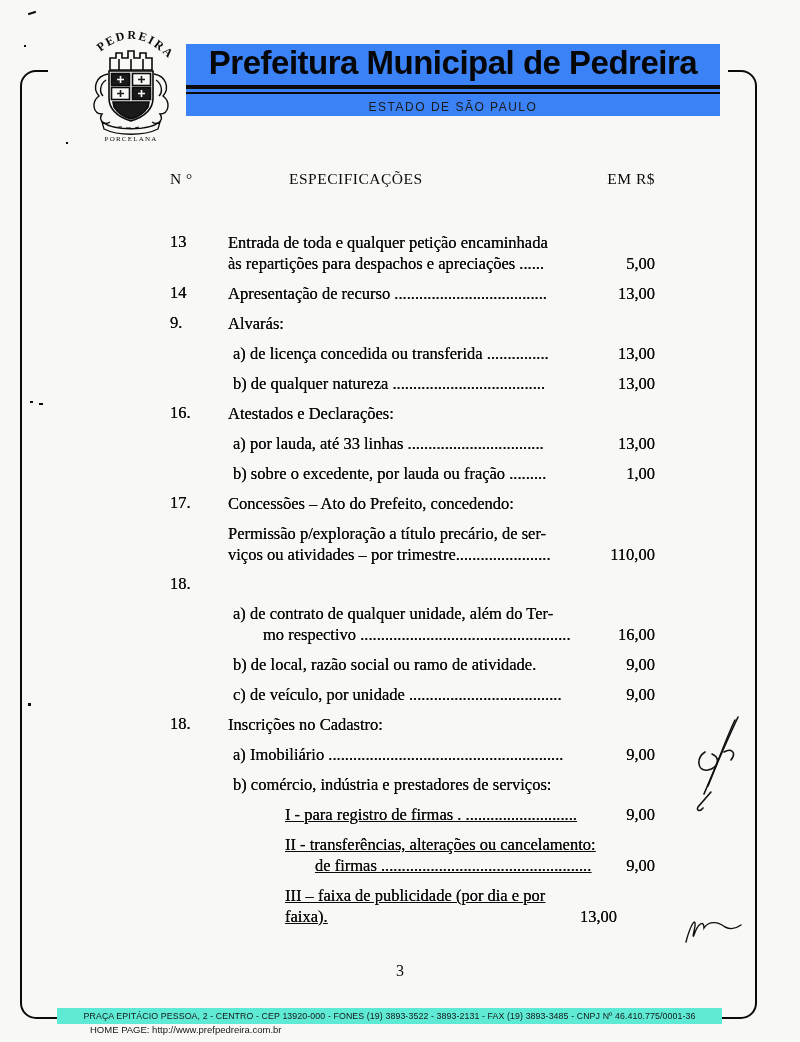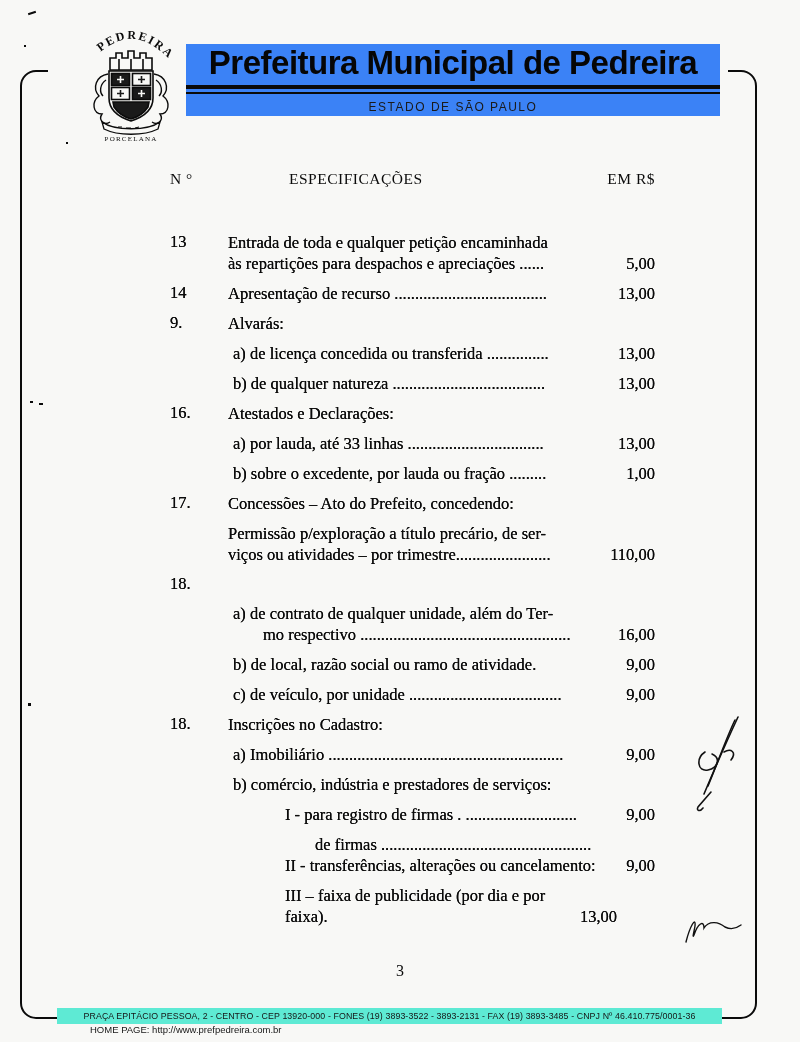--- a/index.html
+++ b/index.html
@@ -47,21 +47,21 @@
   .col-header .spec-h{margin-left:61px;}
   .col-header .val-h{margin-left:auto;}
 
   .table{position:absolute;left:170px;top:232px;width:485px;}
   .row{display:flex;margin-bottom:9px;font-size:16.5px;text-shadow:0 0 0.4px #0b0b0b;}
   .row .num{width:58px;flex-shrink:0;align-self:flex-start;}
   .row .text{width:430px;}
   .row .line{line-height:21px;}
   .row .val{margin-left:auto;align-self:flex-end;line-height:21px;white-space:nowrap;}
   .ind1 .text{padding-left:5px;width:425px;}
-  .ind2 .text{padding-left:57px;width:373px;}
+  .ind2 .text{padding-left:57px;width:373px;text-decoration:underline;}
   .hang .l2{padding-left:30px;}
   .val-shift{margin-right:38px !important;}
 
   .page-number{position:absolute;left:0;top:962px;width:800px;text-align:center;font-size:16px;}
 
   
   .footer-line1{
     position:absolute;left:57px;top:1008px;width:665px;height:16px;
     background:#5eead4;display:flex;align-items:center;justify-content:center;
     font-family:"Liberation Sans", sans-serif;font-size:8.8px;letter-spacing:0.1px;
@@ -310,22 +310,22 @@
       <span class="num"></span>
       <div class="text">
         <div class="line">I   - para registro de firmas . ...........................</div>
       </div>
       <span class="val">9,00</span>
     </div>
 
     <div class="row ind2 hang">
       <span class="num"></span>
       <div class="text">
+        <div class="line">II  - transferências, alterações ou cancelamento:</div>
         <div class="line l2">de firmas ...................................................</div>
-        <div class="line">II  - transferências, alterações ou cancelamento:</div>
       </div>
       <span class="val">9,00</span>
     </div>
 
     <div class="row ind2">
       <span class="num"></span>
       <div class="text">
         <div class="line">III – faixa de publicidade (por dia e por faixa).</div>
       </div>
       <span class="val val-shift">13,00</span>

